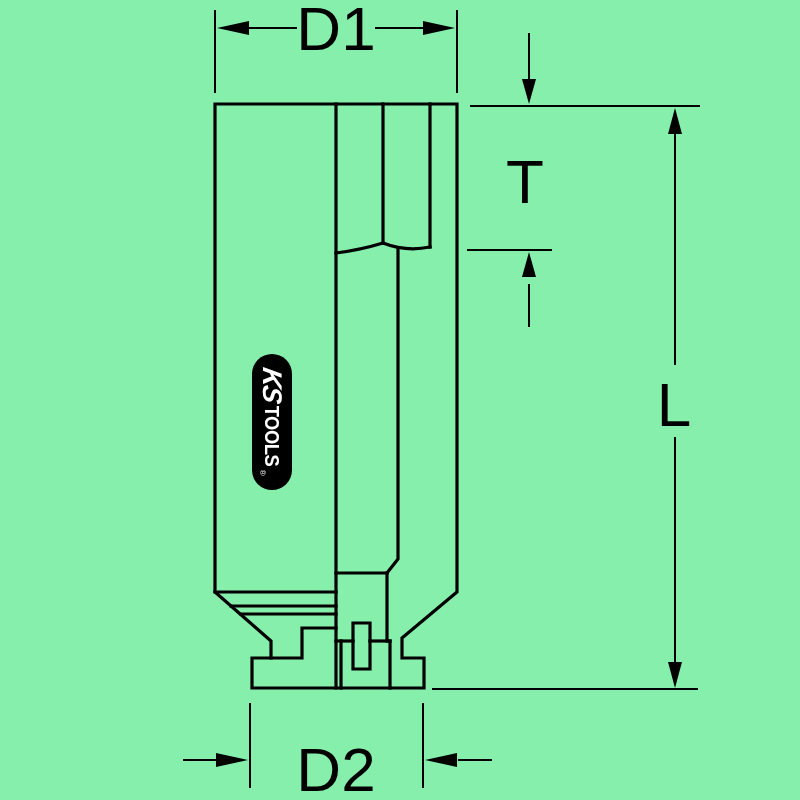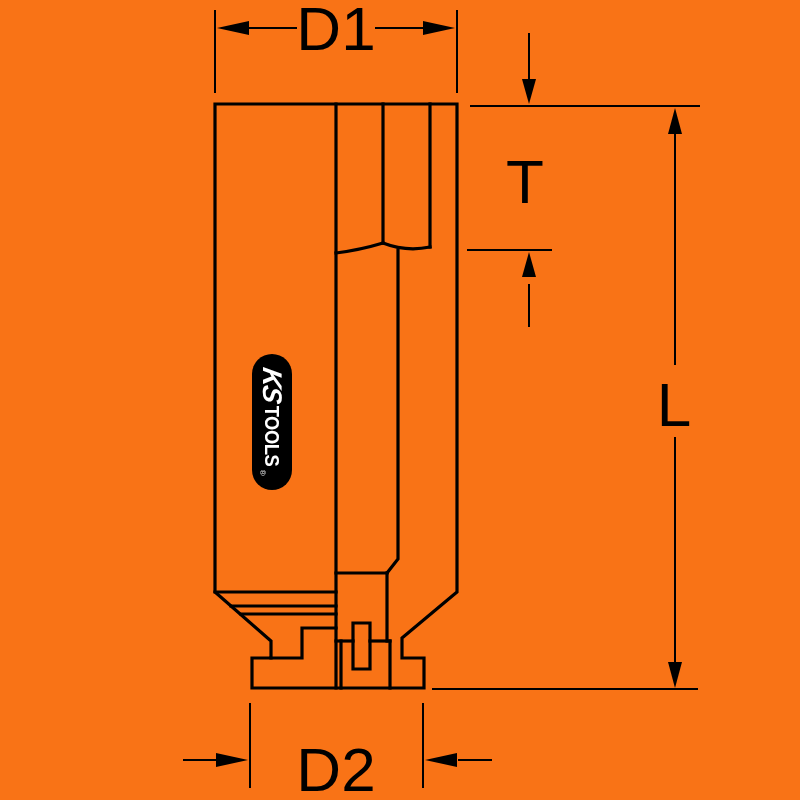--- a/index.html
+++ b/index.html
@@ -1,20 +1,20 @@
 <!DOCTYPE html>
 <html><head>
 <meta charset="utf-8">
 <style>
   html,body{
     margin:0;padding:0;background:#ffffff;
     font-family:"Liberation Sans",sans-serif;
   }
   .canvas{
-    position:relative;width:800px;height:800px;background:#f97316;overflow:hidden;
+    position:relative;width:800px;height:800px;background:#86efac;overflow:hidden;
   }
   .canvas svg{position:absolute;left:0;top:0;}
   .part-line{fill:none;stroke:#000000;stroke-width:3.2;stroke-linejoin:miter;stroke-linecap:square;}
   .dim-line{fill:none;stroke:#000000;stroke-width:2;stroke-linecap:butt;}
   .arrow{fill:#000000;stroke:none;}
   .dim-label{
     font-family:"Liberation Sans",sans-serif;
     font-size:62px;font-weight:400;fill:#000000;text-anchor:middle;
   }
   

